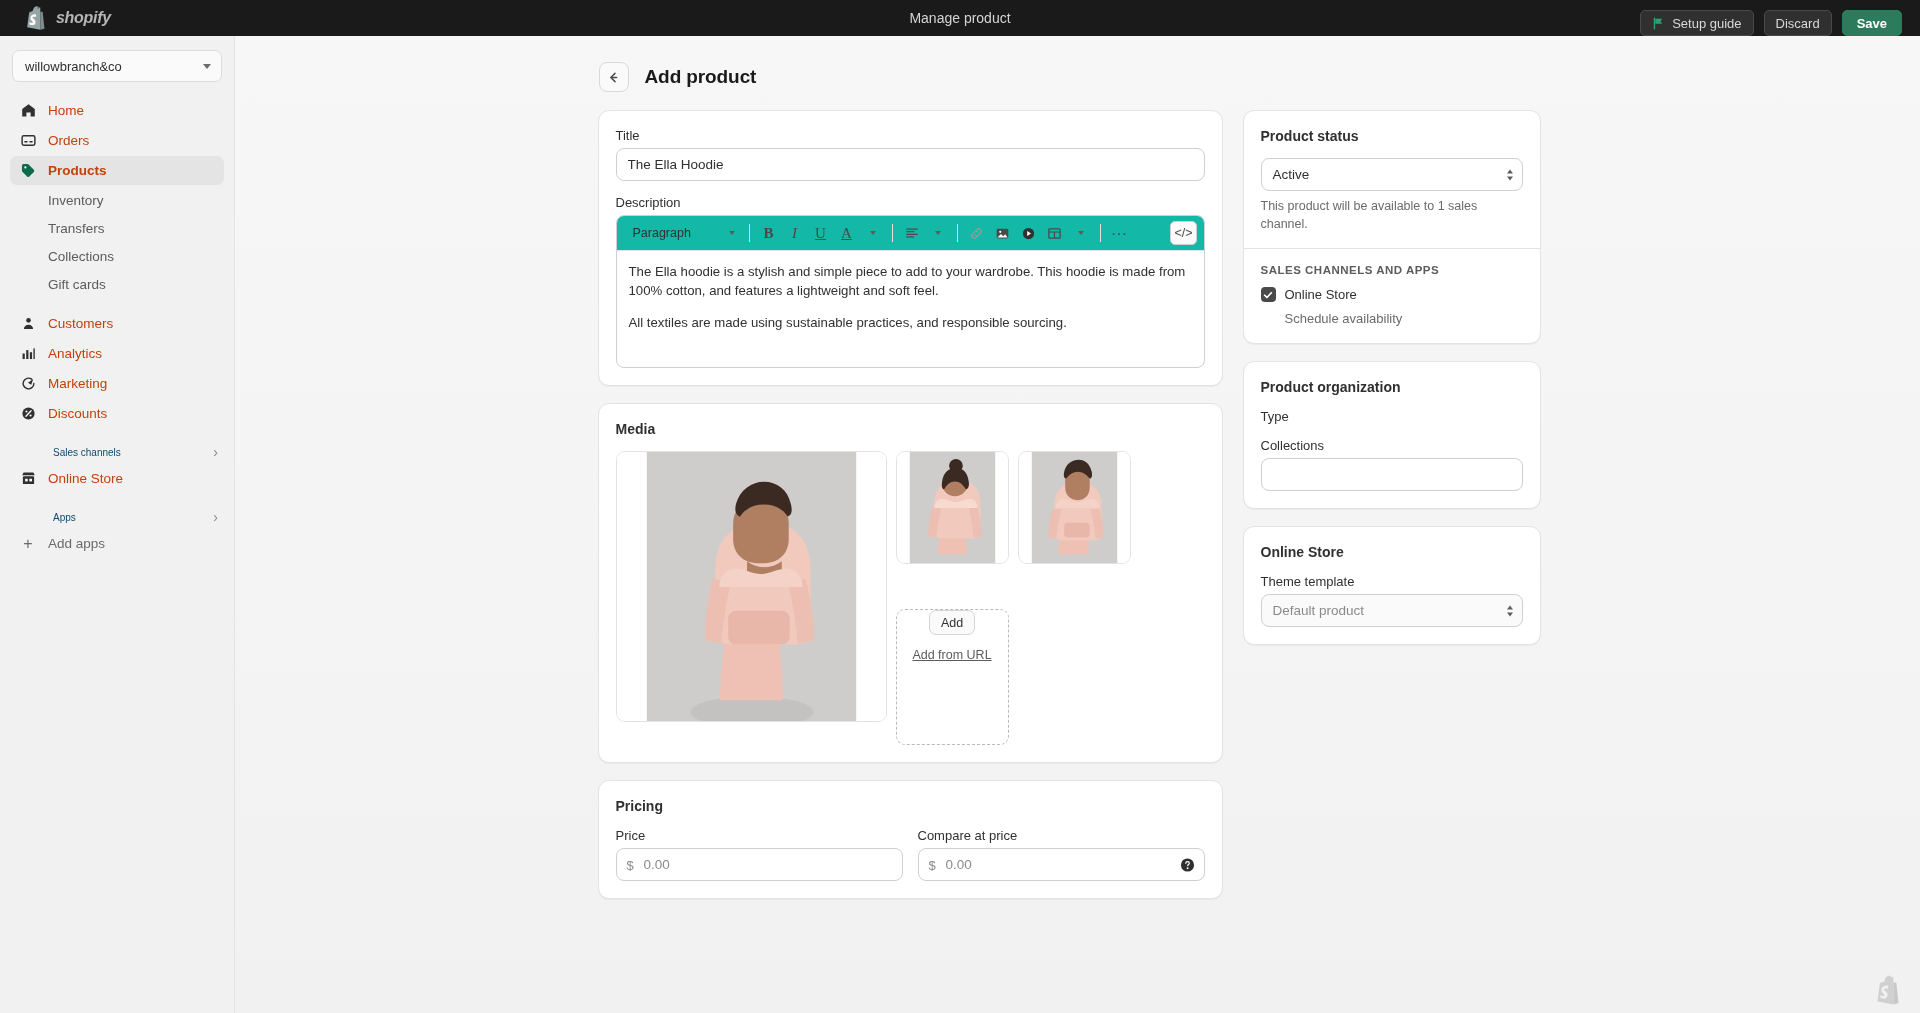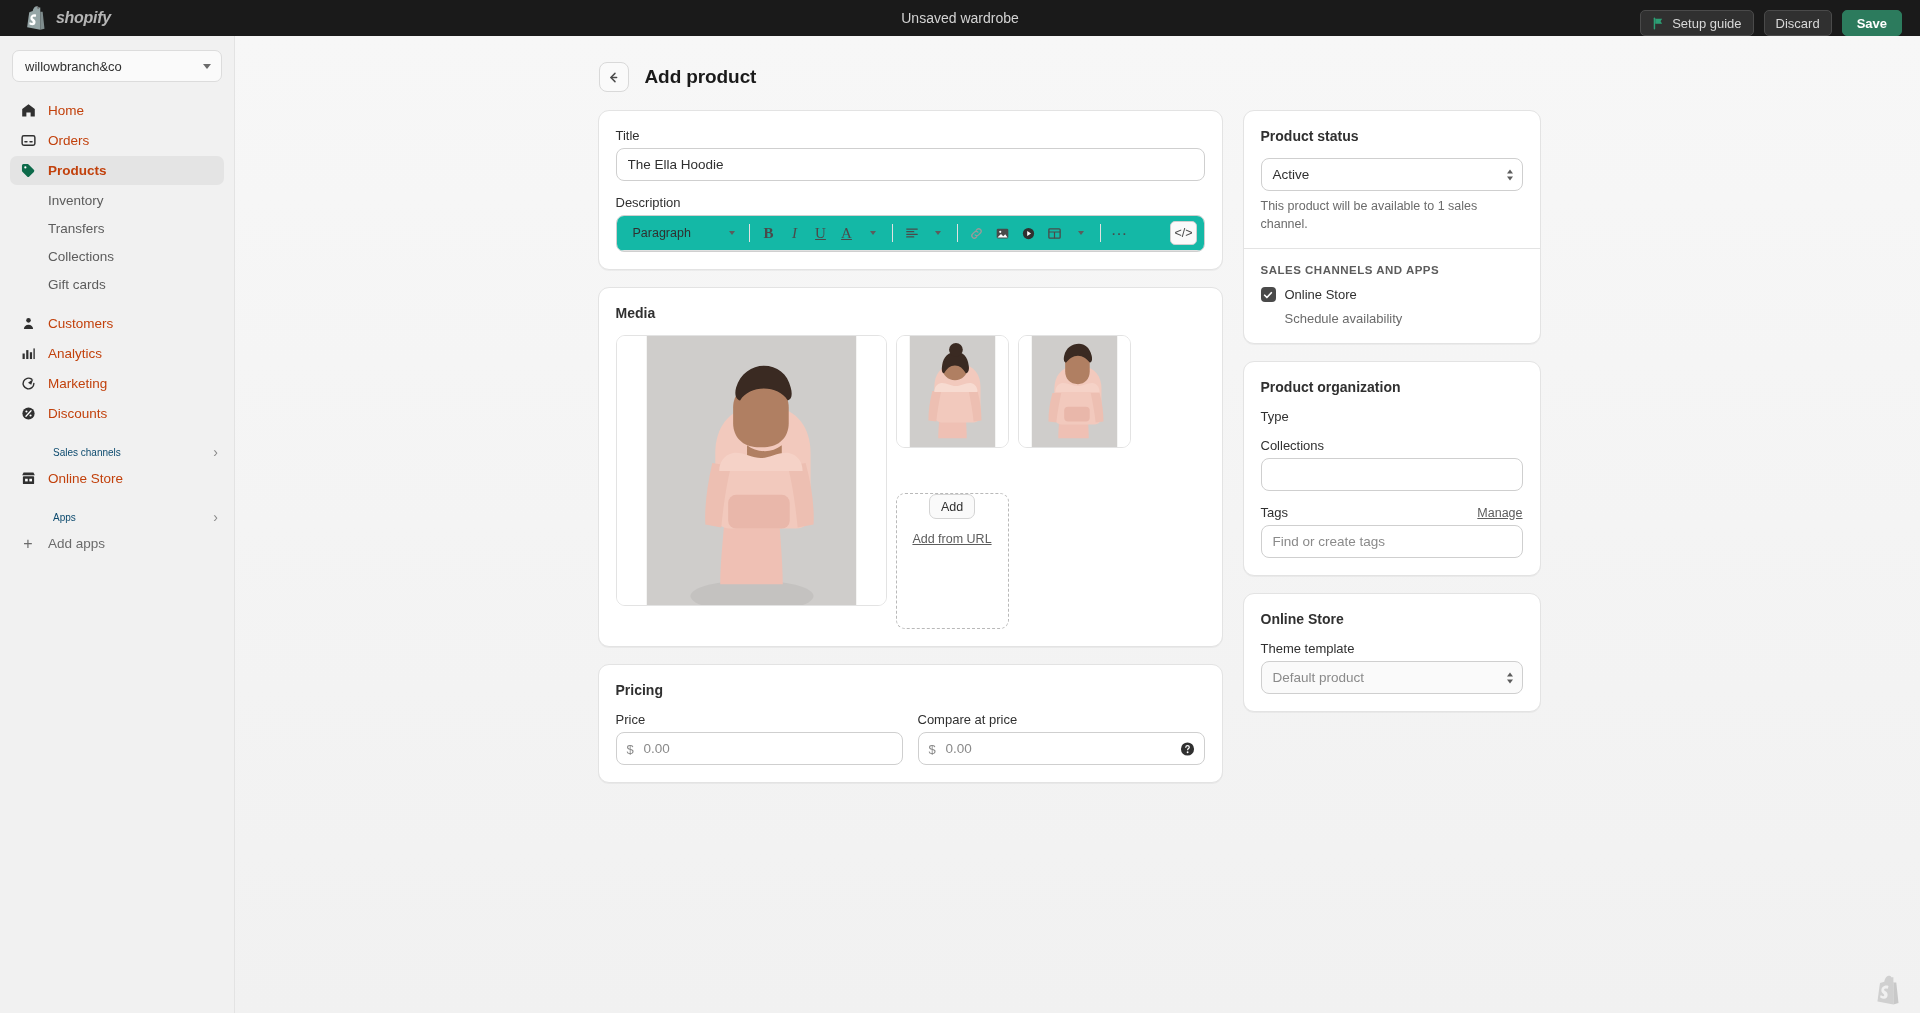--- a/index.html
+++ b/index.html
@@ -217,21 +217,21 @@
 <div class="topbar">
   <div class="brand">
     <svg class="brand-logo" viewBox="0 0 24 26">
       <path d="M15.4 3.2c-.2-.6-.7-1-1.3-1.1-.9-.2-1.9.2-2.6 1-.9 1-1.4 2.4-1.6 3.5L7.3 7.4c-.5.2-.6.2-.7.7-.1.4-1.8 13.6-1.8 13.6L16.9 24V3.2h-1.5z" fill="#95a5a6"></path>
       <path d="M16.9 3.2V24l3.9-1-1.7-15.7s-1.4-.1-1.6-.1c-.1 0-.4-.1-.6-.3V3.2z" fill="#7f8c8d"></path>
       <path d="M13.1 10.3l-.6 1.9s-.7-.3-1.5-.3c-1.2 0-1.2.7-1.2.9 0 1 2.7 1.4 2.7 3.8 0 1.9-1.2 3.1-2.8 3.1-2 0-3-1.2-3-1.2l.5-1.7s1 .9 1.9.9c.6 0 .8-.4.8-.8 0-1.3-2.2-1.4-2.2-3.6 0-1.9 1.3-3.7 4-3.7 1 0 1.4.2 1.4.7z" fill="#fff"></path>
       <path d="M13.6 2.1c-.1 0-.2 0-.3.1.6.5 1 1.4 1.2 2.4l1.4-.4c-.3-1.2-.9-2.1-2.3-2.1z" fill="#6b6b6b"></path>
     </svg>
     <div class="brand-word">shopify</div>
   </div>
-  <div class="topbar-title">Unsaved wardrobe</div>
+  <div class="topbar-title">Manage product</div>
   <div class="topbar-actions">
     <div class="tb-btn">
       <svg class="flag-icon" viewBox="0 0 16 16">
         <path d="M3 1.5v13" stroke="#2c9e74" stroke-width="1.8" stroke-linecap="round" fill="none"></path>
         <path d="M4 2.2h8.5l-2 3 2 3H4z" fill="#2c9e74"></path>
       </svg>
       <span>Setup guide</span>
     </div>
     <div class="tb-btn">
       <span>Discard</span>
@@ -438,20 +438,24 @@
                     <path d="M2 6.4h12M8 6.4V13" stroke="#4a4a4a" stroke-width="1.3"></path>
                   </svg>
                 </div>
                 <div class="tool">
                     <i class="tri"></i>
                   </div>
                 <div class="tool-sep"></div>
                 <div class="tool" style="font-size:17px;letter-spacing:1px;line-height:0;padding-bottom:6px">…</div>
                 <div style="flex:1"></div>
                 <div class="tool boxed" style="font-size:12.5px">&lt;/&gt;</div>
+              </div>
+              <div class="editor-body">
+                <p>The Ella hoodie is a stylish and simple piece to add to your wardrobe. This hoodie is made from 100% cotton, and features a lightweight and soft feel.</p>
+                <p>All textiles are made using sustainable practices, and responsible sourcing.</p>
               </div>
             </div>
           </div>
         </div>
 
         <div class="card">
           <div class="card-title">Media</div>
           <div class="media-row">
 
             <div class="media-main">
@@ -567,27 +571,20 @@
           <div class="field">
             <div class="field-label">Type</div>
           </div>
 
 
           <div class="field">
             <div class="field-label">Collections</div>
             <input class="input" type="text" value="" style="">
           </div>
 
-          <div class="field">
-            <div class="label-row">
-              <span class="field-label" style="margin:0">Tags</span>
-              <span class="manage-link">Manage</span>
-            </div>
-            <input class="input" type="text" placeholder="Find or create tags" style="">
-          </div>
         </div>
 
         <div class="card">
           <div class="card-title">Online Store</div>
           <div class="field-label">Theme template</div>
           <div class="select-wrap">
             <div class="select muted">
               <span>Default product</span>
             </div>
             <span class="sel-arrows">

